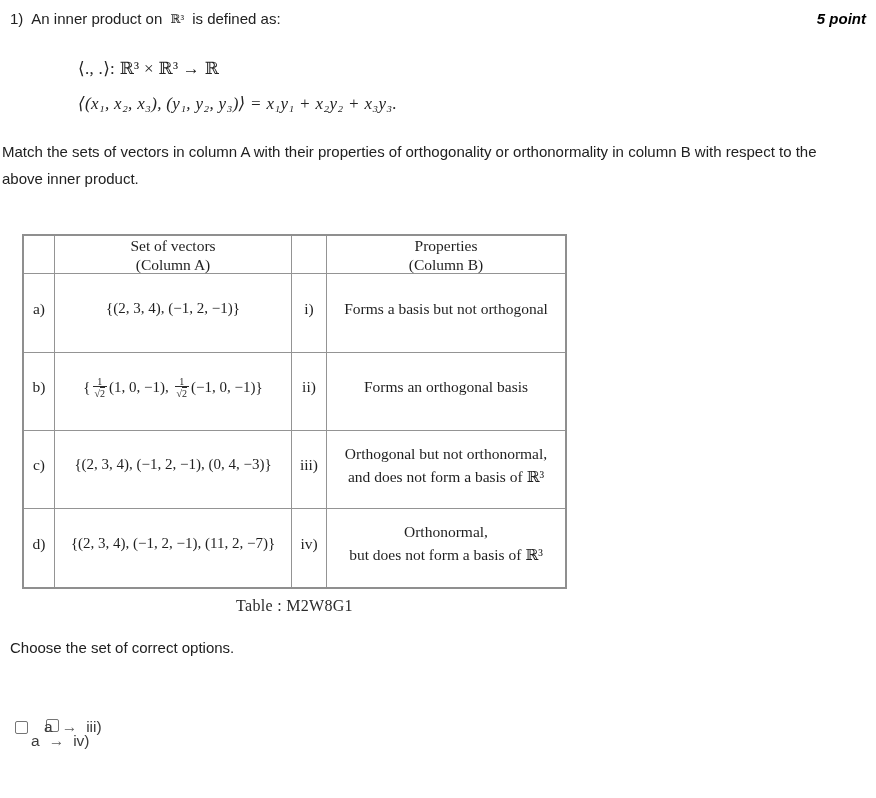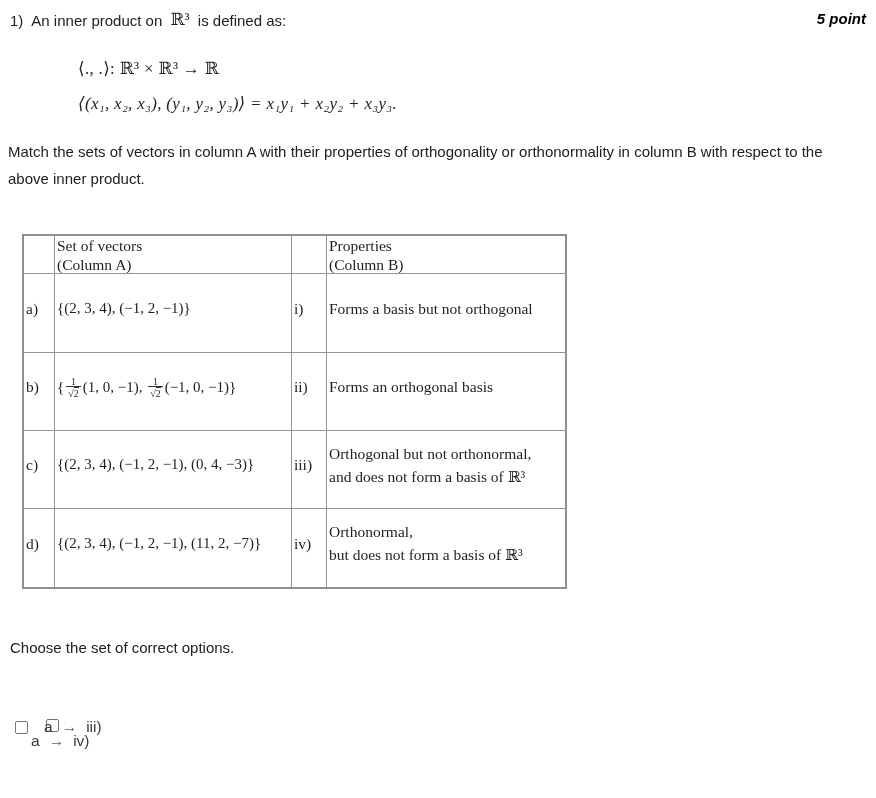--- a/index.html
+++ b/index.html
@@ -21,21 +21,21 @@
     display: flex;
     justify-content: space-between;
     align-items: flex-start;
   }
   .q-title { font-size: 15px; color: #212121; }
   .q-number { margin-right: 8px; }
   .q-text-pre { margin-right: 4px; text-align: right; }
   .q-text-post { margin-left: 4px; }
   .inline-math {
     font-family: "Liberation Serif", "DejaVu Serif", "DejaVu Sans", serif;
-    font-size: 17px;
+    font-size: 12px;
     color: #1f1f1f;
     position: relative;
     top: -1px;
   }
   .points {
     font-size: 15px;
     font-weight: bold;
     font-style: italic;
     color: #000000;
     white-space: nowrap;
@@ -49,21 +49,21 @@
     font-size: 17px;
     color: #242424;
     letter-spacing: 0.3px;
   }
   .formula-map { top: 58px; }
   .formula-def { top: 93px; font-style: italic; }
 
   
   .match-instruction {
     position: absolute;
-    left: 8px; top: 138px;
+    left: 2px; top: 138px;
     width: 856px;
     font-size: 15px;
     line-height: 27px;
     color: #212121;
   }
 
   
   .match-table {
     position: absolute;
     left: 22px; top: 234px;
@@ -71,21 +71,21 @@
     grid-template-columns: 31px 237px 35px 238px;
     grid-template-rows: 38px 79px 78px 78px 78px;
     border: 2px solid #8f8f8f;
     background: #ffffff;
   }
   .cell {
     border-right: 1px solid #949494;
     border-bottom: 1px solid #949494;
     display: flex;
     flex-direction: column;
-    align-items: flex-start;
+    align-items: center;
     justify-content: center;
     text-align: center;
     font-family: "Liberation Serif", "DejaVu Serif", "DejaVu Sans", serif;
     font-size: 15.5px;
     line-height: 23px;
     color: #1f1f1f;
     padding: 0 2px 10px 2px;
     overflow: visible;
   }
   .cell.hdr { padding-bottom: 0; line-height: 19px; }
@@ -216,20 +216,21 @@
 
     <div class="cell lastrow">d)</div>
     <div class="cell c-set lastrow">{(2, 3, 4), (−1, 2, −1), (11, 2, −7)}</div>
     <div class="cell lastrow">iv)</div>
     <div class="cell lastcol lastrow">
       <span class="prop-line">Orthonormal,</span>
       <span class="prop-line">but does not form a basis of ℝ³</span>
     </div>
   </div>
 
+  <div class="table-caption">Table : M2W8G1</div>
 
   <div class="options-prompt">Choose the set of correct options.</div>
 
   <div class="option-row option-1">
     <span class="checkbox"></span>
     <span class="option-label"><span>a</span><span class="option-arrow">→</span><span>iv)</span></span>
   </div>
   <div class="option-row option-2">
     <span class="checkbox"></span>
     <span class="option-label"><span>a</span><span class="option-arrow">→</span><span>iii)</span></span>

